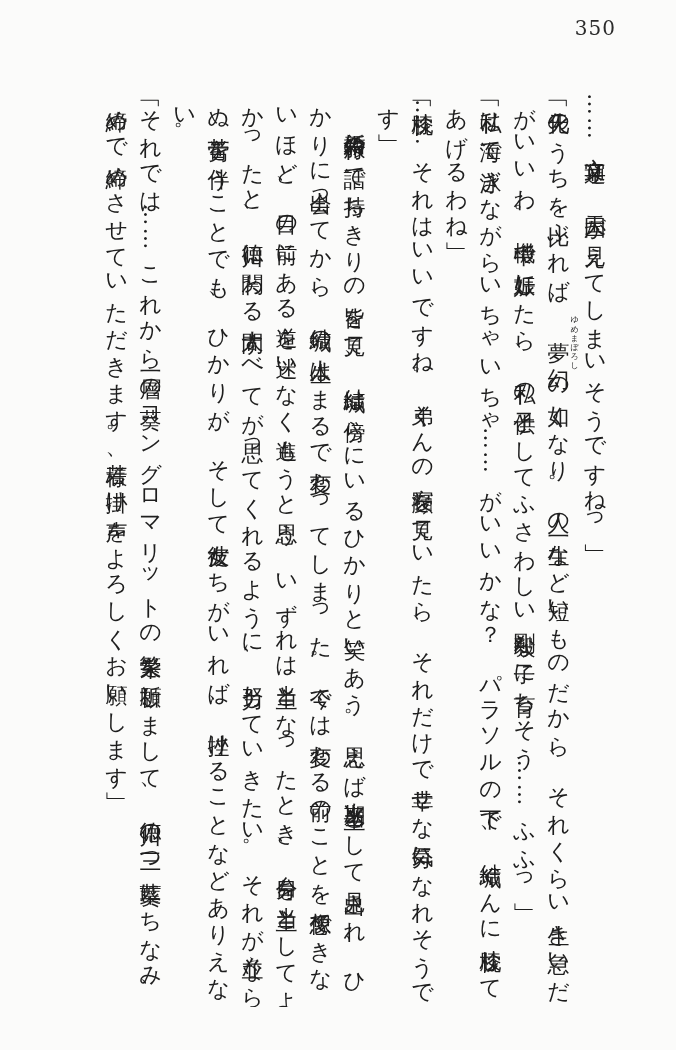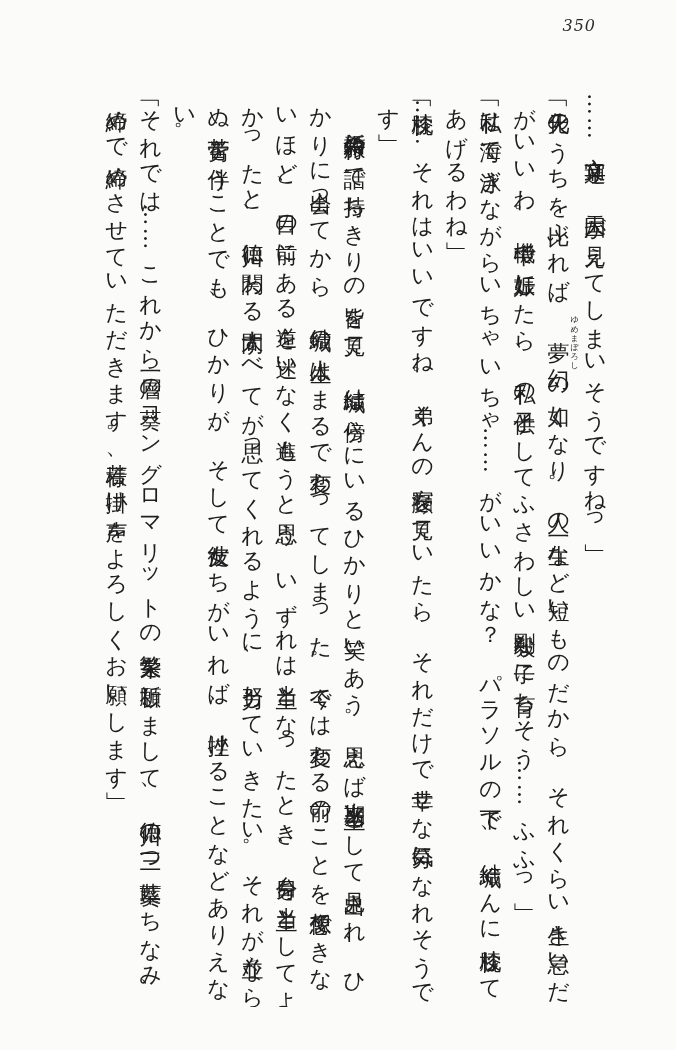--- a/index.html
+++ b/index.html
@@ -15,23 +15,22 @@
     font-family: "DejaVu Serif", "Liberation Serif", serif;
   }
   .page {
     position: absolute;
     inset: 0;
     background: #fbfbfa;
   }
   .page-number {
     position: absolute;
     top: 16px;
-    right: 80px;
-    font-size: 16px;
-    font-style: italic;
+    right: 60px;
+    font-size: 20px;
     color: #2b2b2b;
     letter-spacing: 1px;
   }
   .text-block {
     position: absolute;
     top: 93px;
     right: 64px;
     width: 578px;
     height: 914px;
     writing-mode: vertical-rl;

